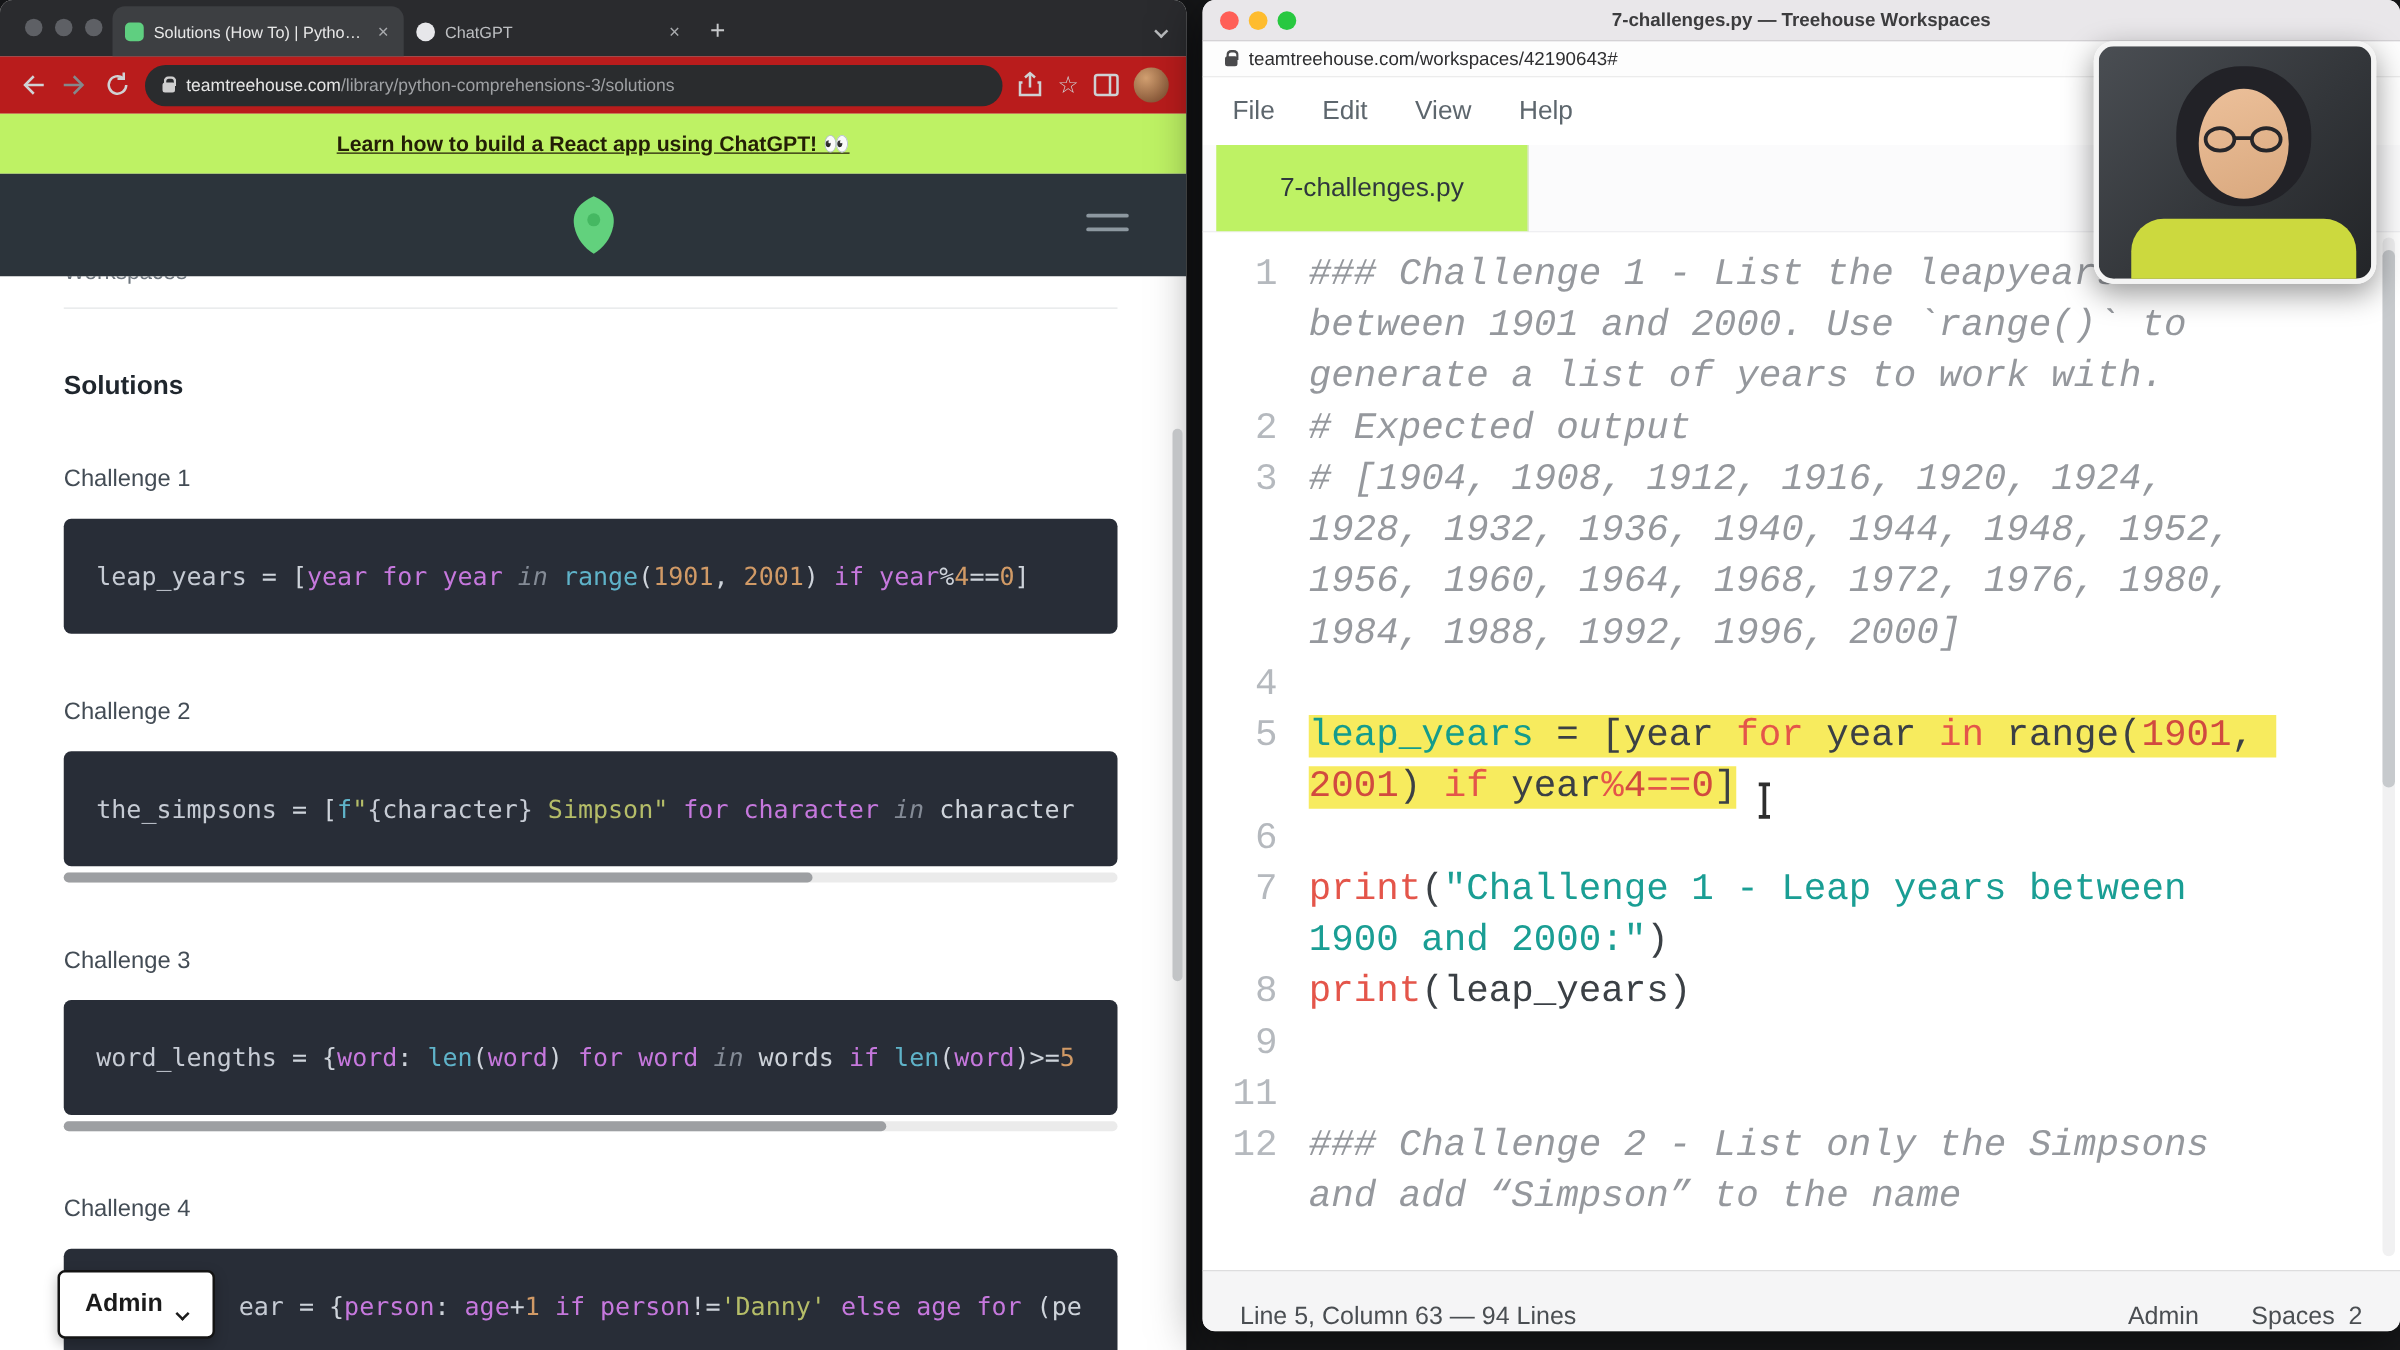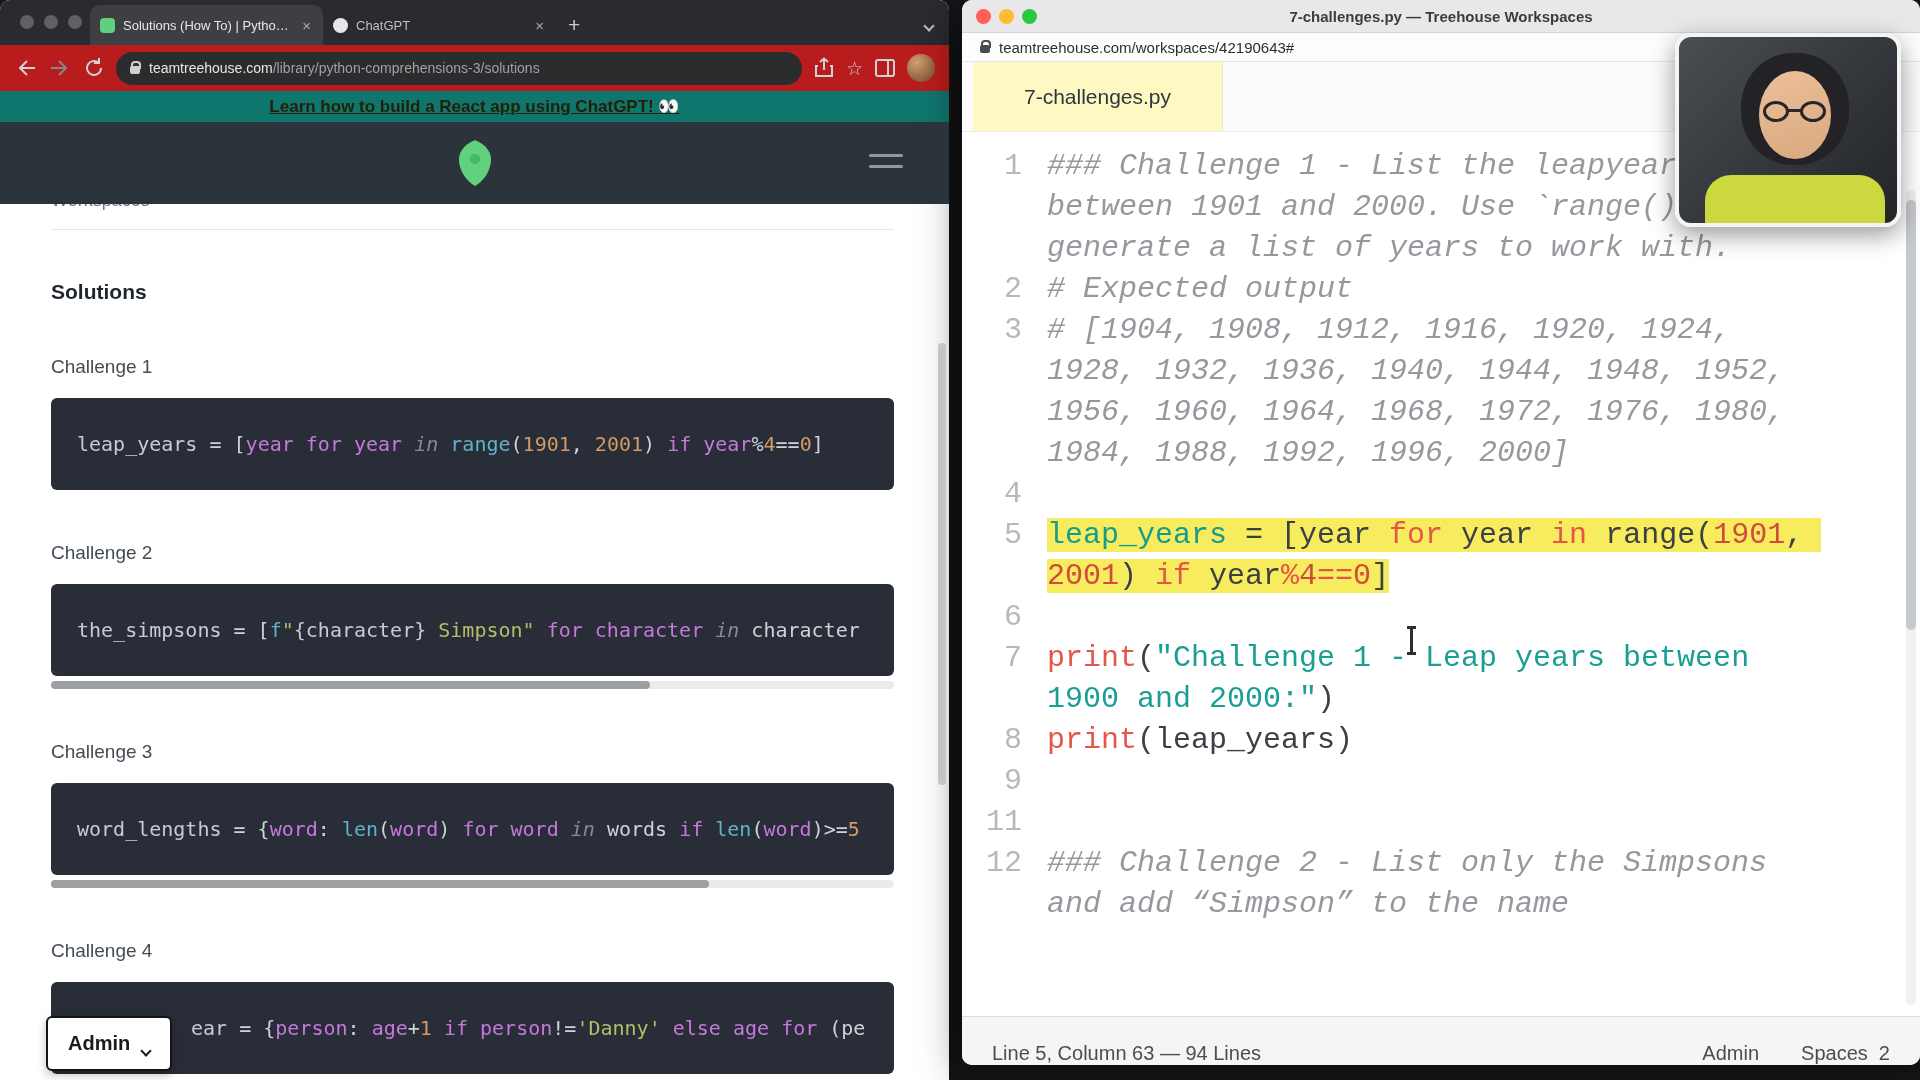--- a/index.html
+++ b/index.html
@@ -32,21 +32,21 @@
   .addrpill { flex:1; height:33px; background:#2a2c2e; border-radius:17px; display:flex;
               align-items:center; padding:0 14px; gap:9px; overflow:hidden; }
   .lock { width:10px; height:8px; border-radius:2px; background:#cfcfcf; position:relative; flex:none; margin-top:3px; }
   .lock:before { content:""; position:absolute; top:-5px; left:1px; width:6px; height:6px;
                  border:2px solid #cfcfcf; border-bottom:none; border-radius:4px 4px 0 0; }
   .urltext { font-size:14px; color:#e6e6e6; white-space:nowrap; }
   .urltext .path { color:#9fa1a4; }
   .star { color:#cfd1d3; font-size:19px; }
   .avatar { width:28px; height:28px; border-radius:50%; flex:none;
             background:radial-gradient(circle at 35% 30%, #d2a071, #8a5a3a 75%); }
-  .banner { height:31px; background:#0f766e; display:flex; align-items:center; justify-content:center; flex:none; }
+  .banner { height:48px; background:#bef264; display:flex; align-items:center; justify-content:center; flex:none; }
   .banner a { color:#241f06; font-weight:bold; font-size:17px; text-decoration:underline; }
   .siteheader { height:82px; background:#2c343b; position:relative; z-index:3; flex:none;
                 display:flex; align-items:center; justify-content:center; }
   .burger { position:absolute; right:46px; top:32px; }
   .burger div { width:34px; height:3px; background:#8d98a0; border-radius:2px; margin-bottom:8px; }
   .pagecontent { flex:1; position:relative; background:#fff; overflow:hidden; padding:0 0 0 51px; }
   .crumb { margin-top:-14px; font-size:18px; color:#6d757d; }
   .divider { margin:18px 55px 0 0; border-top:1px solid #e4e6e8; }
   .pageheading { margin-top:50px; font-size:21px; font-weight:bold; color:#1f262d; }
   .challenge { margin-top:52px; }
@@ -82,21 +82,21 @@
   .rtitle-text { font-size:15px; color:#3c3c3e; font-weight:bold; }
   .urlrow { height:29px; background:#fdfdfd; border-bottom:1px solid #e6e6e6; display:flex;
             align-items:center; padding:0 18px; gap:9px; flex:none; }
   .lock.dark { background:#4a4a4c; }
   .lock.dark:before { border-color:#4a4a4c; }
   .rurl { font-size:15px; color:#2e2e30; }
   .menurow { height:54px; background:#fff; display:flex; align-items:center; padding-left:24px;
              gap:38px; flex:none; }
   .menu-item { font-size:21px; color:#5d666d; }
   .tabrow { height:70px; background:#fbfbfc; border-bottom:1px solid #ececee; display:flex; flex:none; }
-  .ed-tab { margin-left:11px; width:250px; background:#fef9c3; border-right:1px solid #e4e4e6;
+  .ed-tab { margin-left:11px; width:250px; background:#bef264; border-right:1px solid #e4e4e6;
             display:flex; align-items:center; justify-content:center; font-size:21px; color:#2f373d; }
   .editor { flex:1; position:relative; overflow:hidden; background:#fff; padding:14px 0 0 8px;
             font-family:"Liberation Mono", monospace; font-size:30px; line-height:41px; }
   .ed-row { display:flex; }
   .ed-num { width:52px; text-align:right; color:#b5b9be; flex:none; }
   .ed-code { margin-left:25px; width:792px; white-space:pre-wrap; min-height:41px; color:#3b4045; }
   .hl { background:#f7eb5e; }
   
   .tk-c { color:#95989d; font-style:italic; }
   .tk-v { color:#149c8c; } .tk-k { color:#e4554a; } .tk-n { color:#d14a3f; }
@@ -255,20 +255,26 @@
       <span class="light lg"></span>
     </div>
     <span class="rtitle-text">7-challenges.py — Treehouse Workspaces</span>
   </div>
 
   <div class="urlrow">
     <span class="lock dark"></span>
     <span class="rurl">teamtreehouse.com/workspaces/42190643#</span>
   </div>
 
+  <div class="menurow">
+    <span class="menu-item">File</span>
+    <span class="menu-item">Edit</span>
+    <span class="menu-item">View</span>
+    <span class="menu-item">Help</span>
+  </div>
 
   <div class="tabrow">
     <div class="ed-tab">7-challenges.py</div>
   </div>
 
   <div class="editor" id="editor">
       <div class="ed-row">
         <div class="ed-num">1</div>
         <div class="ed-code"><span class="tk-c">### Challenge 1 - List the leapyears between 1901 and 2000. Use `range()` to generate a list of years to work with.</span></div>
       </div>

